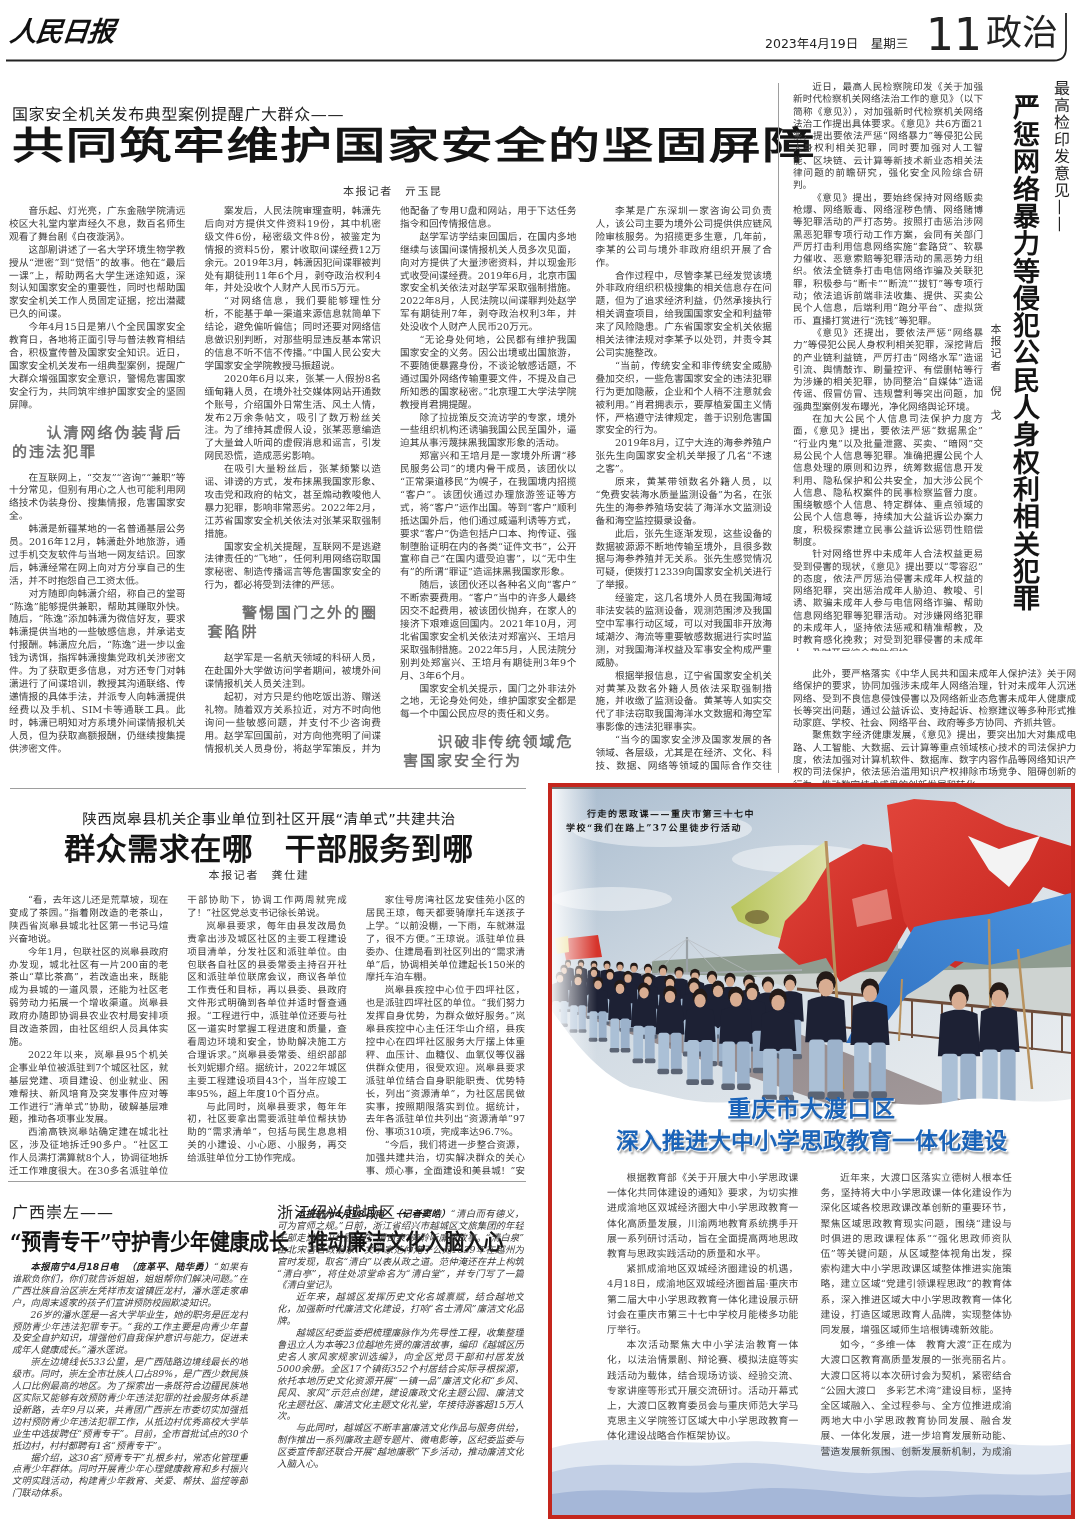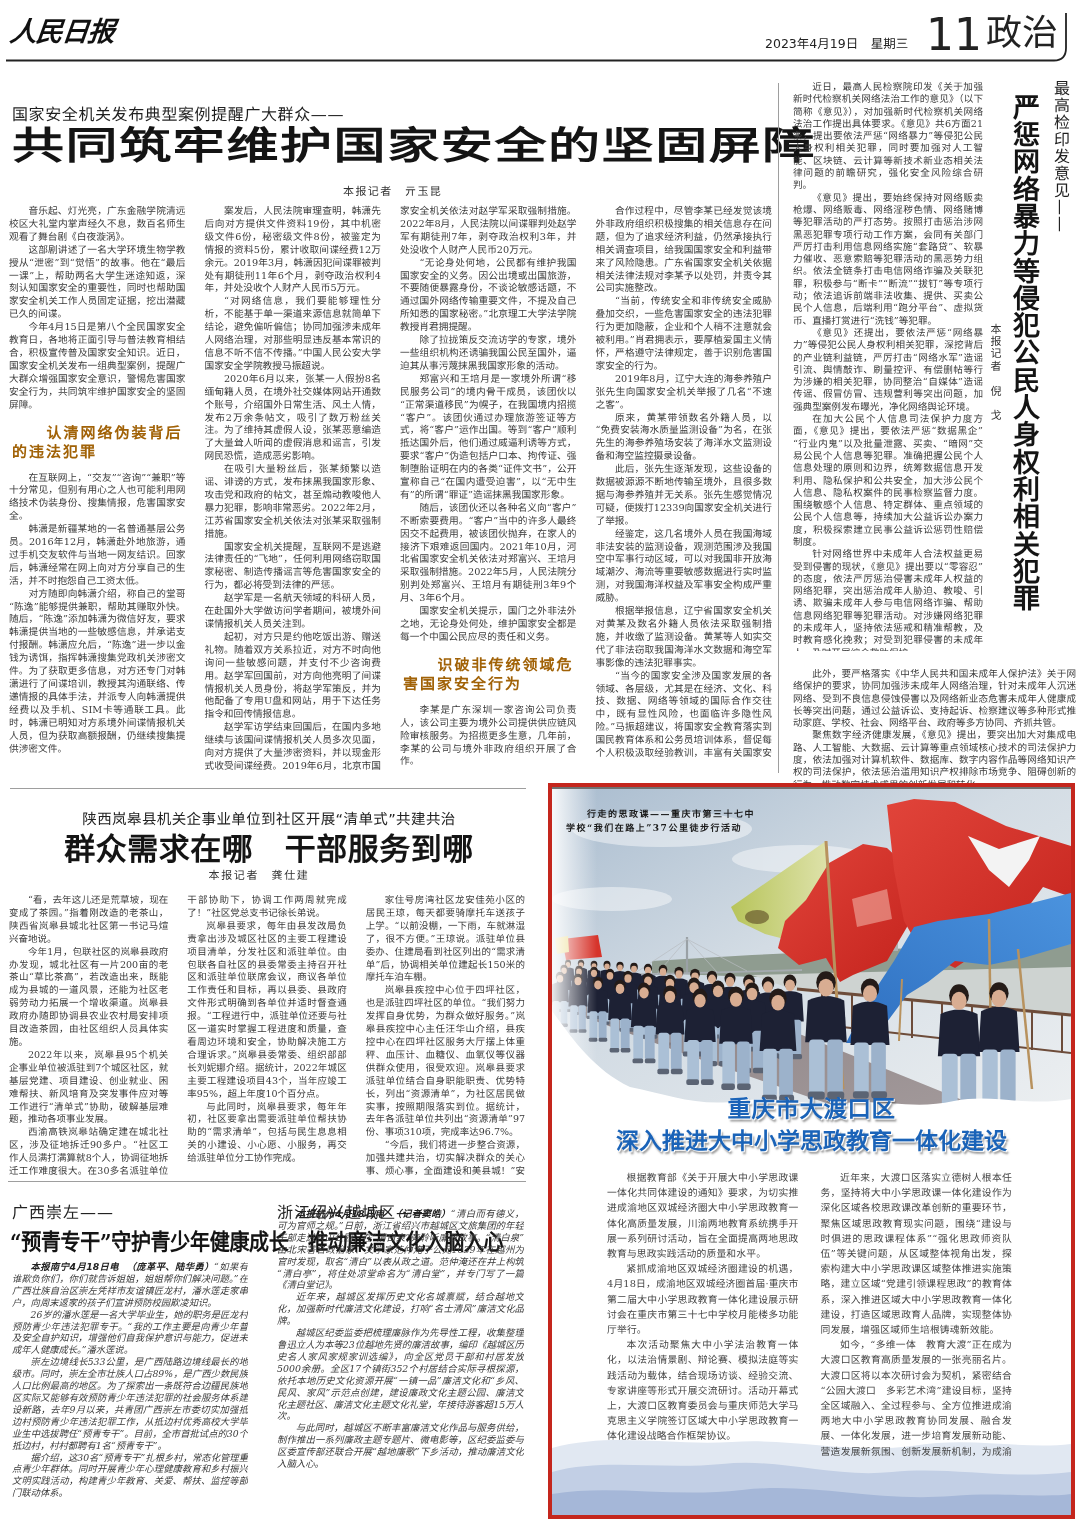--- a/index.html
+++ b/index.html
@@ -24,21 +24,21 @@
 
 
 .txt p{text-align:justify;text-indent:2em;}
 .cols{overflow:hidden;column-fill:balance;}
 
 
 .ns-kicker{left:12px;top:92px;font-size:16px;line-height:22px;color:#1f1f1f;letter-spacing:.6px;margin-top:12px;}
 .ns-title{left:12px;top:126px;font-size:52px;line-height:52px;font-weight:bold;color:var(--headline);letter-spacing:1.6px;white-space:nowrap;transform:scaleY(.74);transform-origin:0 0;}
 .ns-byline{left:343px;top:185px;font-size:11px;line-height:13px;letter-spacing:1.4px;color:#333;white-space:nowrap;}
 .ns-body{left:9px;top:205px;width:763px;height:570px;column-count:4;column-gap:19px;font-size:9.7px;line-height:12.9px;}
-.blk.h{font-family:"DejaVu Sans","Liberation Sans",sans-serif;font-weight:bold;font-size:15px;line-height:19px;letter-spacing:2px;color:#a16207;text-indent:2.3em;padding-left:3px;margin:12px 0 10px;text-align:left;break-inside:avoid;}
+.blk.h{font-family:"DejaVu Sans","Liberation Sans",sans-serif;font-weight:bold;font-size:15px;line-height:19px;letter-spacing:2px;color:#737373;text-indent:2.3em;padding-left:3px;margin:12px 0 10px;text-align:left;break-inside:avoid;}
 .blk.p{text-indent:2em;text-align:justify;}
 
 
 .pr-divider{left:778px;top:83px;height:690px;}
 .pr-narrow{left:793px;top:81px;width:190px;height:570px;overflow:hidden;font-size:9.6px;line-height:12.3px;}
 .pr-wide{left:793px;top:651px;width:283px;height:124px;overflow:hidden;font-size:9.6px;line-height:12.3px;margin-top:17px;}
 .pr-title{left:1009px;top:93px;font-size:27px;line-height:30px;font-weight:bold;color:var(--headline);letter-spacing:.3px;}
 .pr-kicker{left:1050px;top:80px;font-size:16px;line-height:20px;color:#1f1f1f;letter-spacing:1px;}
 .pr-byline{left:988px;top:323px;font-size:11px;line-height:13px;color:#333;letter-spacing:1.4px;}
 
@@ -94,24 +94,25 @@
   <div class="abs ns-byline serif">本报记者　亓玉昆</div>
   <div class="abs ns-body cols txt">
     <p class="blk p">音乐起、灯光亮，广东金融学院清远校区大礼堂内掌声经久不息，数百名师生观看了舞台剧《白夜漩涡》。</p>
       <p class="blk p">这部剧讲述了一名大学环境生物学教授从“泄密”到“觉悟”的故事。他在“最后一课”上，帮助两名大学生迷途知返，深刻认知国家安全的重要性，同时也帮助国家安全机关工作人员固定证据，挖出潜藏已久的间谍。</p>
       <p class="blk p">今年4月15日是第八个全民国家安全教育日，各地将正面引导与普法教育相结合，积极宣传普及国家安全知识。近日，国家安全机关发布一组典型案例，提醒广大群众增强国家安全意识，警惕危害国家安全行为，共同筑牢维护国家安全的坚固屏障。</p>
       <p class="blk h">认清网络伪装背后的违法犯罪</p>
       <p class="blk p">在互联网上，“交友”“咨询”“兼职”等十分常见，但别有用心之人也可能利用网络技术伪装身份、搜集情报，危害国家安全。</p>
       <p class="blk p">韩潇是新疆某地的一名普通基层公务员。2016年12月，韩潇赴外地旅游，通过手机交友软件与当地一网友结识。回家后，韩潇经常在网上向对方分享自己的生活，并不时抱怨自己工资太低。</p>
       <p class="blk p">对方随即向韩潇介绍，称自己的堂哥“陈逸”能够提供兼职，帮助其赚取外快。随后，“陈逸”添加韩潇为微信好友，要求韩潇提供当地的一些敏感信息，并承诺支付报酬。韩潇应允后，“陈逸”进一步以金钱为诱饵，指挥韩潇搜集党政机关涉密文件。为了获取更多信息，对方还专门对韩潇进行了间谍培训，教授其沟通联络、传递情报的具体手法，并派专人向韩潇提供经费以及手机、SIM卡等通联工具。此时，韩潇已明知对方系境外间谍情报机关人员，但为获取高额报酬，仍继续搜集提供涉密文件。</p>
       <p class="blk p">案发后，人民法院审理查明，韩潇先后向对方提供文件资料19份，其中机密级文件6份，秘密级文件8份，被鉴定为情报的资料5份，累计收取间谍经费12万余元。2019年3月，韩潇因犯间谍罪被判处有期徒刑11年6个月，剥夺政治权利4年，并处没收个人财产人民币5万元。</p>
-      <p class="blk p">“对网络信息，我们要能够理性分析，不能基于单一渠道来源信息就简单下结论，避免偏听偏信；协同加强涉未成年人网络治理，对那些明显违反基本常识的信息不听不信不传播。”中国人民公安大学国家安全学院教授马振超说。</p>
+      <p class="blk p">“对网络信息，我们要能够理性分析，不能基于单一渠道来源信息就简单下结论，避免偏听偏信；同时还要对网络信息做识别判断，对那些明显违反基本常识的信息不听不信不传播。”中国人民公安大学国家安全学院教授马振超说。</p>
       <p class="blk p">2020年6月以来，张某一人假扮8名缅甸籍人员，在境外社交媒体网站开通数个账号，介绍国外日常生活、风土人情，发布2万余条帖文，吸引了数万粉丝关注。为了维持其虚假人设，张某恶意编造了大量耸人听闻的虚假消息和谣言，引发网民恐慌，造成恶劣影响。</p>
       <p class="blk p">在吸引大量粉丝后，张某频繁以造谣、诽谤的方式，发布抹黑我国家形象、攻击党和政府的帖文，甚至煽动教唆他人暴力犯罪，影响非常恶劣。2022年2月，江苏省国家安全机关依法对张某采取强制措施。</p>
       <p class="blk p">国家安全机关提醒，互联网不是逃避法律责任的“飞地”，任何利用网络窃取国家秘密、制造传播谣言等危害国家安全的行为，都必将受到法律的严惩。</p>
+      <p class="blk h">警惕国门之外的圈套陷阱</p>
       <p class="blk p">赵学军是一名航天领域的科研人员，在赴国外大学做访问学者期间，被境外间谍情报机关人员关注到。</p>
       <p class="blk p">起初，对方只是约他吃饭出游、赠送礼物。随着双方关系拉近，对方不时向他询问一些敏感问题，并支付不少咨询费用。赵学军回国前，对方向他亮明了间谍情报机关人员身份，将赵学军策反，并为他配备了专用U盘和网站，用于下达任务指令和回传情报信息。</p>
       <p class="blk p">赵学军访学结束回国后，在国内多地继续与该国间谍情报机关人员多次见面，向对方提供了大量涉密资料，并以现金形式收受间谍经费。2019年6月，北京市国家安全机关依法对赵学军采取强制措施。2022年8月，人民法院以间谍罪判处赵学军有期徒刑7年，剥夺政治权利3年，并处没收个人财产人民币20万元。</p>
       <p class="blk p">“无论身处何地，公民都有维护我国国家安全的义务。因公出境或出国旅游，不要随便暴露身份，不谈论敏感话题，不通过国外网络传输重要文件，不提及自己所知悉的国家秘密。”北京理工大学法学院教授肖君拥提醒。</p>
       <p class="blk p">除了拉拢策反交流访学的专家，境外一些组织机构还诱骗我国公民至国外，逼迫其从事污蔑抹黑我国家形象的活动。</p>
       <p class="blk p">郑富兴和王培月是一家境外所谓“移民服务公司”的境内骨干成员，该团伙以“正常渠道移民”为幌子，在我国境内招揽“客户”。该团伙通过办理旅游签证等方式，将“客户”运作出国。等到“客户”顺利抵达国外后，他们通过威逼利诱等方式，要求“客户”伪造包括户口本、拘传证、强制堕胎证明在内的各类“证件文书”，公开宣称自己“在国内遭受迫害”，以“无中生有”的所谓“罪证”造谣抹黑我国家形象。</p>
       <p class="blk p">随后，该团伙还以各种名义向“客户”不断索要费用。“客户”当中的许多人最终因交不起费用，被该团伙抛弃，在家人的接济下艰难返回国内。2021年10月，河北省国家安全机关依法对郑富兴、王培月采取强制措施。2022年5月，人民法院分别判处郑富兴、王培月有期徒刑3年9个月、3年6个月。</p>
       <p class="blk p">国家安全机关提示，国门之外非法外之地，无论身处何处，维护国家安全都是每一个中国公民应尽的责任和义务。</p>
       <p class="blk h">识破非传统领域危害国家安全行为</p>
       <p class="blk p">李某是广东深圳一家咨询公司负责人，该公司主要为境外公司提供供应链风险审核服务。为招揽更多生意，几年前，李某的公司与境外非政府组织开展了合作。</p>

